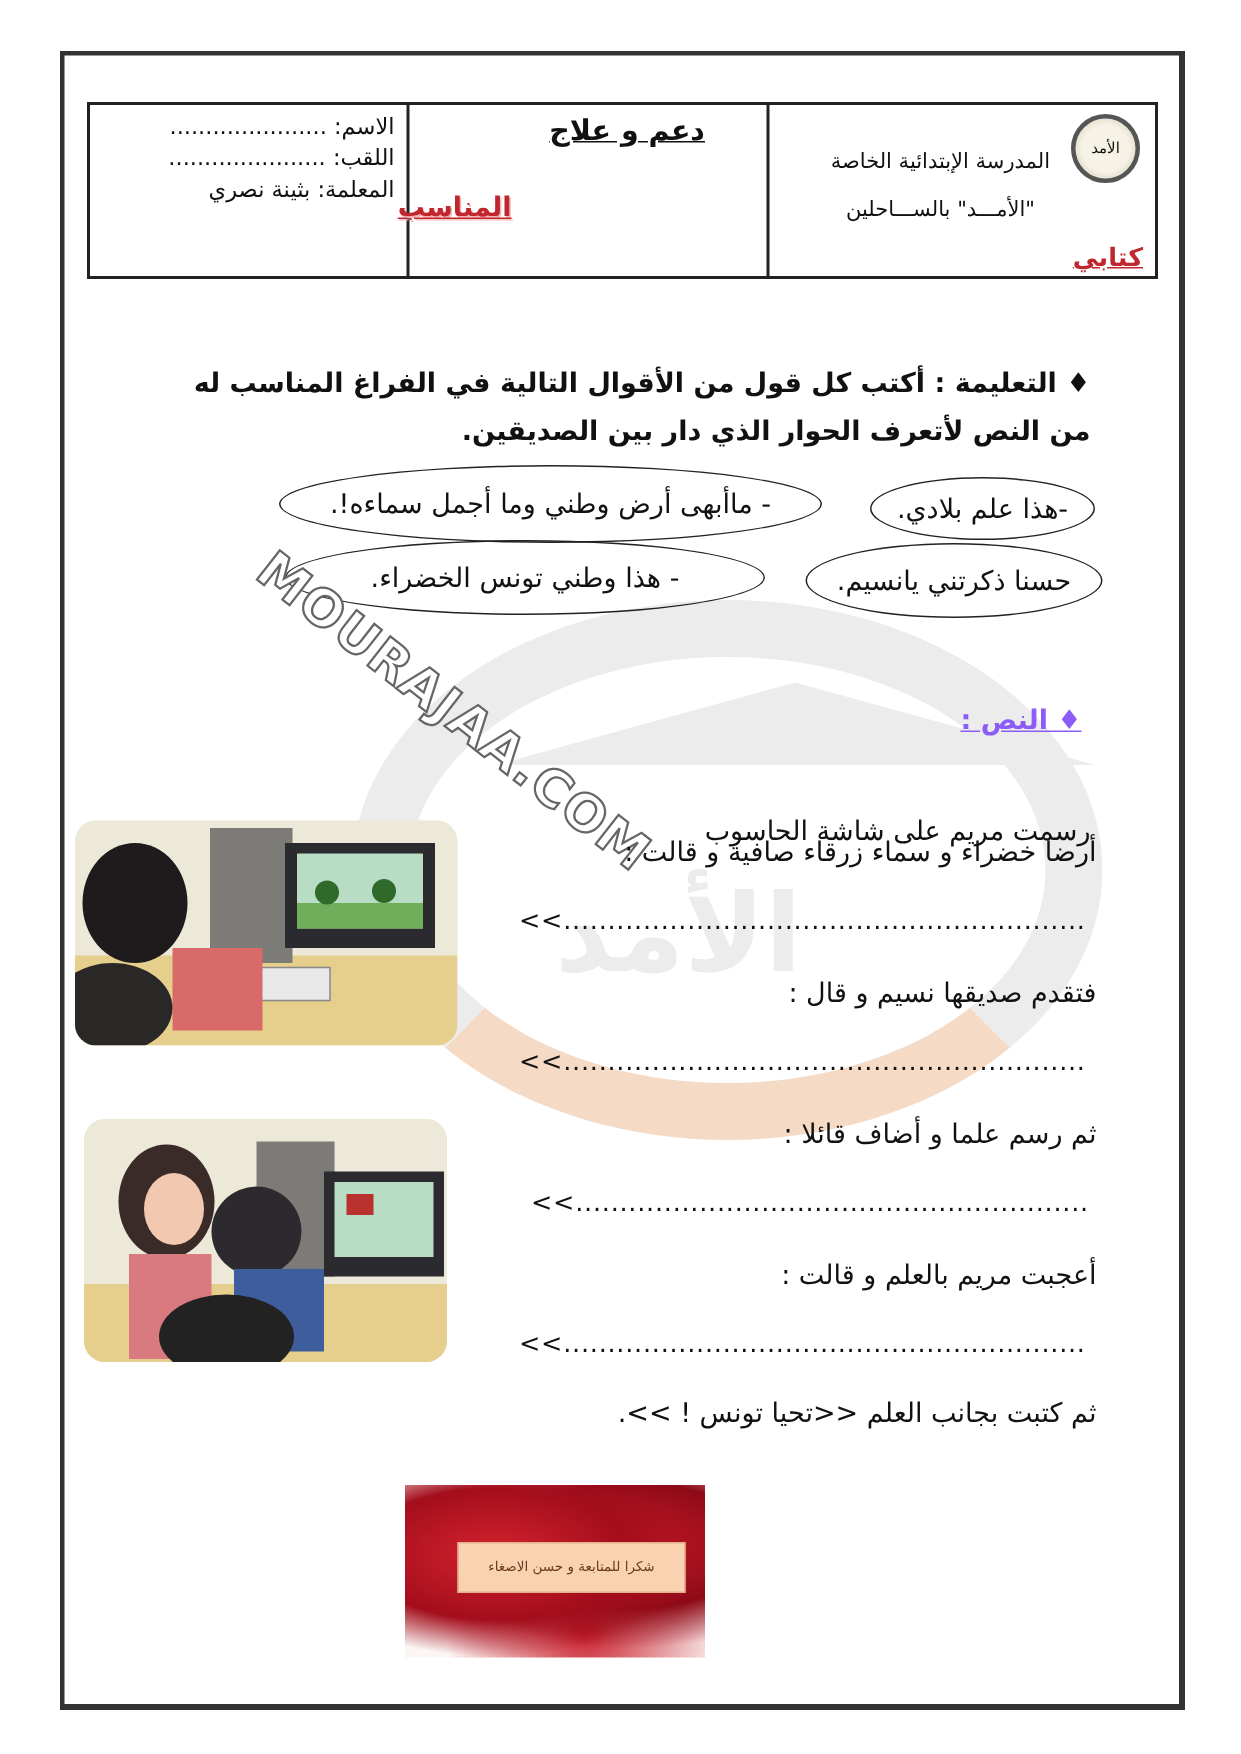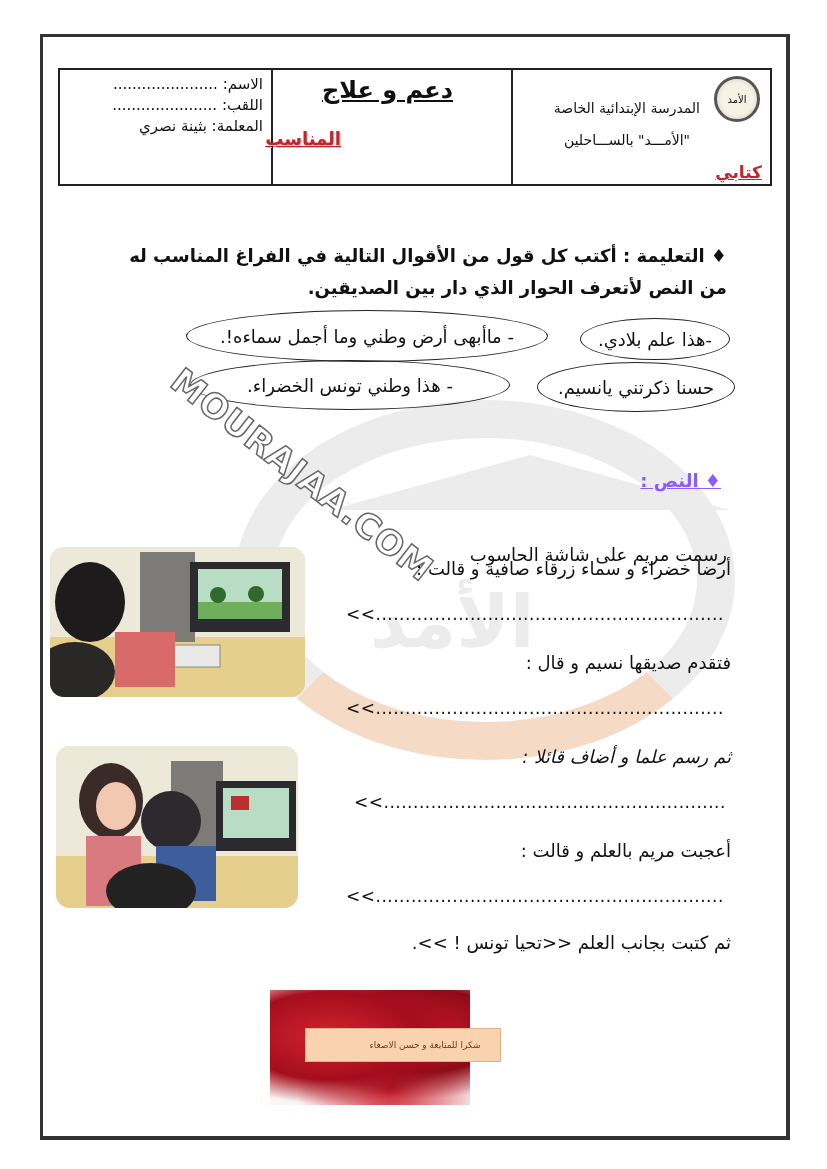--- a/index.html
+++ b/index.html
@@ -4,38 +4,38 @@
 <style>
   html, body { margin:0; padding:0; background:#ffffff; }
   body { width:827px; height:1169px; position:relative; overflow:hidden; font-family:"DejaVu Sans", sans-serif; color:#111; }
   .page-border { position:absolute; left:40px; top:34px; width:750px; height:1106px; border:3px solid #333; border-right-width:4px; border-bottom-width:4px; box-sizing:border-box; }
   .header-table { position:absolute; left:58px; top:68px; width:714px; height:118px; border:2px solid #222; box-sizing:border-box; display:flex; direction:ltr; }
   .hcell { height:100%; box-sizing:border-box; position:relative; direction:rtl; }
   .hcell.left { width:213px; border-right:2px solid #222; padding:4px 8px 0 0; }
   .hcell.mid { width:240px; border-right:2px solid #222; }
   .hcell.right { flex:1; }
   .info-line { font-size:15px; line-height:21px; white-space:nowrap; }
-  .title-main { position:absolute; right:58px; top:6px; font-size:24px; font-weight:bold; text-decoration:underline; }
+  .title-main { position:absolute; right:41px; top:6px; font-size:19px; font-weight:bold; text-decoration:underline; }
   .title-sub { position:absolute; right:170px; top:58px; font-size:18px; font-weight:bold; color:#c0262d; text-decoration:underline; text-decoration-color:#c0262d; text-shadow:1px 1px 0 #f3b5b5; }
   .logo { position:absolute; right:10px; top:6px; width:46px; height:46px; border-radius:50%; border:3px solid #555; background:radial-gradient(circle,#f6f2e6 55%,#c9c2ae 100%); box-sizing:border-box; display:flex; align-items:center; justify-content:center; font-size:10px; }
   .school-1 { position:absolute; right:70px; top:30px; font-size:14px; }
   .school-2 { position:absolute; right:80px; top:62px; font-size:14px; }
   .subject { position:absolute; right:8px; top:92px; font-size:17px; font-weight:bold; color:#c0262d; text-decoration:underline; }
   .watermark-arc { position:absolute; left:235px; top:400px; width:500px; height:360px; border-radius:50%; border:38px solid #e8e8e8; border-bottom-color:#f3d2b8; box-sizing:border-box; opacity:.8; }
   .watermark-cap { position:absolute; left:330px; top:455px; width:0; height:0; border-left:200px solid transparent; border-right:200px solid transparent; border-bottom:55px solid #ececec; }
   .watermark-word { position:absolute; left:370px; top:580px; font-size:72px; color:#ececec; font-weight:bold; direction:rtl; }
   .site-mark { position:absolute; left:188px; top:360px; transform:rotate(38deg); transform-origin:left top; font-size:34px; font-weight:bold; color:#fff; -webkit-text-stroke:1.5px #666; letter-spacing:1px; font-family:"DejaVu Sans", sans-serif; }
   .instr { position:absolute; right:100px; top:240px; width:620px; direction:rtl; font-size:18px; font-weight:bold; line-height:32px; }
   .oval { position:absolute; border:1.5px solid #222; border-radius:50%; box-sizing:border-box; display:flex; align-items:center; justify-content:center; font-size:18px; direction:rtl; white-space:nowrap; background:transparent; }
   .sec-head { position:absolute; right:106px; top:470px; font-size:18px; font-weight:bold; color:#8b5cf6; text-decoration:underline; direction:rtl; }
   .tline { position:absolute; right:96px; direction:rtl; font-size:18px; white-space:nowrap; }
   .dots { position:absolute; left:346px; width:378px; direction:ltr; font-size:17px; white-space:nowrap; overflow:hidden; letter-spacing:0.5px; }
   .pic { position:absolute; border-radius:14px; overflow:hidden; background:#e9e6d8; }
   .rose { position:absolute; left:270px; top:990px; width:200px; height:115px; background:radial-gradient(ellipse at 30% 40%,#d2232e 0%,#a40d1c 45%,transparent 70%),radial-gradient(ellipse at 75% 35%,#c91a2a 0%,#8e0a17 40%,transparent 65%),radial-gradient(ellipse at 60% 85%,#c81c2a 0%,transparent 55%),#fbf6f4; }
-  .rose-label { position:absolute; left:35px; top:38px; width:150px; height:32px; background:#f9d2b0; border:1px solid #e2b08c; display:flex; align-items:center; justify-content:center; font-size:9px; color:#6b3a1f; direction:rtl;padding-left:44px; }
+  .rose-label { position:absolute; left:35px; top:38px; width:150px; height:32px; background:#f9d2b0; border:1px solid #e2b08c; display:flex; align-items:center; justify-content:center; font-size:9px; color:#6b3a1f; direction:rtl; }
 </style>
 </head>
 <body>
 
 <div class="page-border"></div>
 
 <div class="watermark-arc"></div>
 <div class="watermark-cap"></div>
 <div class="watermark-word">الأمد</div>
 
@@ -72,21 +72,21 @@
 
 <div class="site-mark">MOURAJAA.COM</div>
 
 <div class="sec-head">♦ النص :</div>
 
 <div class="tline" style="top:512px;right:100px;margin-top:32px;">رسمت مريم على شاشة الحاسوب</div>
 <div class="tline" style="top:558px;">أرضا خضراء و سماء زرقاء صافية و قالت :</div>
 <div class="dots" style="top:604px;">&lt;&lt;...........................................................&gt;&gt;</div>
 <div class="tline" style="top:652px;">فتقدم صديقها نسيم و قال :</div>
 <div class="dots" style="top:698px;">&lt;&lt;...........................................................&gt;&gt;</div>
-<div class="tline" style="top:746px;font-style:italic;">ثم رسم علما و أضاف قائلا :</div>
+<div class="tline" style="top:746px;">ثم رسم علما و أضاف قائلا :</div>
 <div class="dots" style="top:792px;left:354px;width:370px;">&lt;&lt;...........................................................&gt;&gt;</div>
 <div class="tline" style="top:840px;">أعجبت مريم بالعلم و قالت :</div>
 <div class="dots" style="top:886px;">&lt;&lt;...........................................................&gt;&gt;</div>
 <div class="tline" style="top:932px;text-align:right;">ثم كتبت بجانب العلم &lt;&lt;تحيا تونس ! &gt;&gt;.</div>
 
 <div class="pic" style="left:50px;top:547px;width:255px;height:150px;">
   <svg width="255" height="150" viewBox="0 0 255 150">
     <rect width="255" height="150" fill="#ece9d8"></rect>
     <rect x="0" y="90" width="255" height="60" fill="#e6cf8c"></rect>
     <rect x="90" y="5" width="55" height="90" fill="#7c7b78"></rect>

